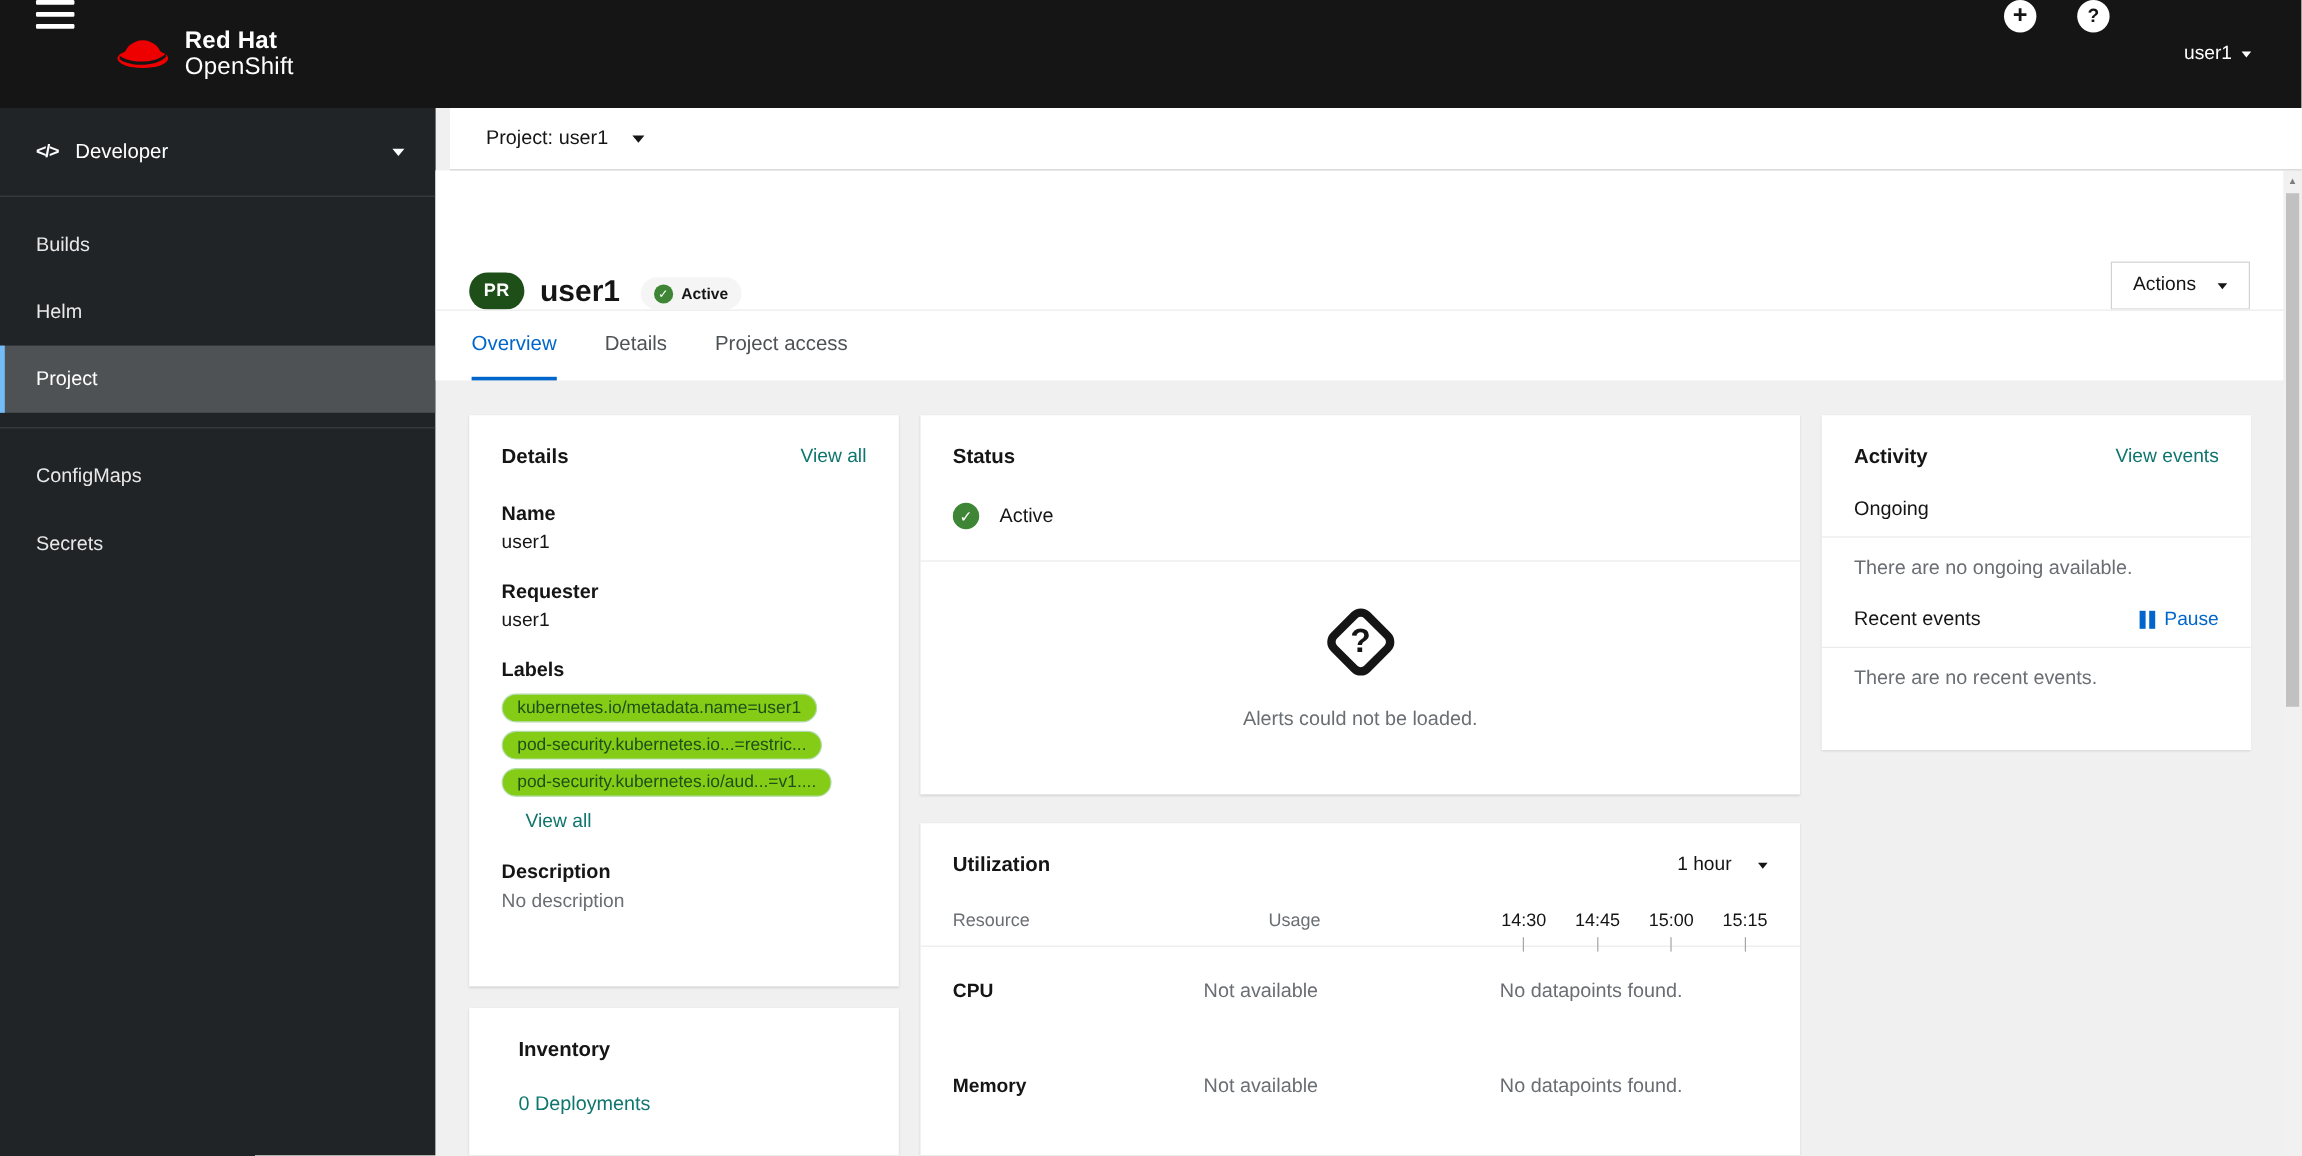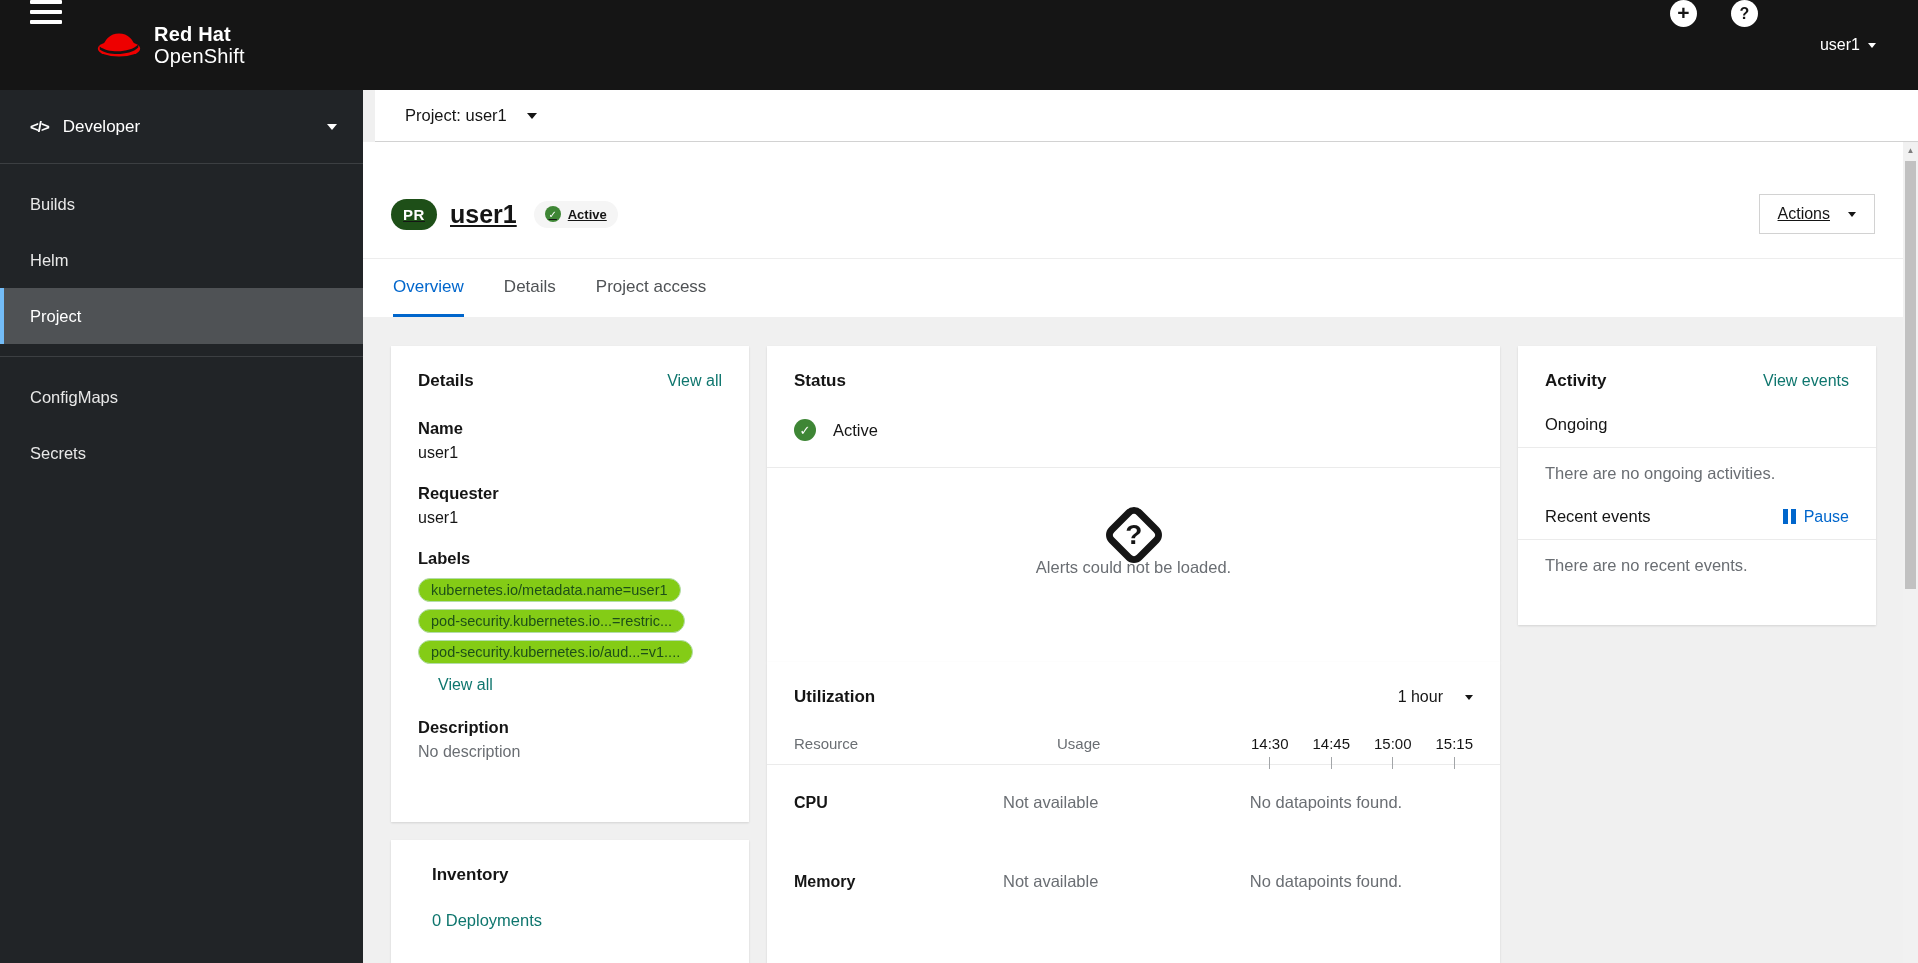--- a/index.html
+++ b/index.html
@@ -38,37 +38,37 @@
   .project-selector { display:flex; align-items:center; gap:20px; cursor:pointer; font-size:16.5px; }
   .project-selector .caret { color:#151515; }
 
   
   .scrollbar { position:absolute; right:0; top:143px; bottom:0; width:15px; background:#f1f1f1; z-index:6; }
   .scroll-up { height:15px; display:flex; align-items:center; justify-content:center; font-size:8px; color:#7d7d7d; }
   .scroll-thumb { position:absolute; top:18px; left:2px; width:11px; height:428px; background:#c1c1c1; }
 
   
   .main { position:absolute; left:363px; top:142px; width:1540px; bottom:0; display:flex; flex-direction:column; background:#f0f0f0; }
-  .title-section { height:116px; background:#fff; display:flex; align-items:center; padding:28px 28px 0;text-decoration:underline; }
+  .title-section { height:116px; background:#fff; display:flex; align-items:flex-end; padding:28px 28px 0; }
   .pr-badge { background:#1e4f18; color:#fff; font-weight:bold; font-size:15px; letter-spacing:.5px; width:46px; height:31px; border-radius:16px; display:flex; align-items:center; justify-content:center; }
   .page-title { font-size:25px; margin-left:13px; }
   .status-pill { margin-left:17px; background:#f5f5f5; border-radius:14px; height:27px; display:flex; align-items:center; gap:7px; padding:0 11px; }
   .check-circle { border-radius:50%; background:#3e8635; color:#fff; display:flex; align-items:center; justify-content:center; }
   .check-circle.sm { width:16px; height:16px; font-size:10px; }
   .check-circle.md { width:22px; height:22px; font-size:13px; }
   .status-pill .label { font-size:13px; font-weight:bold; }
   .actions-btn { margin-left:auto; height:40px; background:#fff; border:1px solid #d2d2d2; display:flex; align-items:center; gap:18px; padding:0 18px; font-size:16px; cursor:pointer; color:#151515; }
 
   .tab-bar { height:59px; background:#fff; border-top:1px solid #ededed; display:flex; padding:0 30px; }
   .tab { display:flex; align-items:center; margin-right:40px; font-size:17px; color:#4f5255; border-bottom:3px solid transparent; cursor:pointer; }
   .tab.active { color:#0066cc; border-bottom-color:#0066cc; }
 
   .content { flex:1; padding:29px 28px 0; display:grid; grid-template-columns:358px 733px 358px; column-gap:18px; overflow:hidden; }
   .col { display:flex; flex-direction:column; height:617px; }
-  .col1 { row-gap:18px; } .col2 { }
+  .col1 { row-gap:18px; } .col2 { row-gap:24px; }
 
   .card { background:#fff; box-shadow:0 1px 2px rgba(3,3,3,.12); }
   .card-pad { padding:25px 27px; }
   .card-head { display:flex; align-items:center; justify-content:space-between; }
   .card-title { font-weight:bold; font-size:17px; }
   .link { color:#0f766e; cursor:pointer; font-size:16px; text-decoration:none; }
   .muted { color:#6a6e73; }
   .bleed-rule { border-top:1px solid #ebebeb; margin:0 -27px; }
 
   
@@ -80,21 +80,21 @@
   .chip { border:1px solid #b3dcab; background:#84cc16; color:#1e4f18; font-size:14.5px; padding:3px 12px; border-radius:15px; white-space:nowrap; cursor:pointer; }
   .labels-view-all { margin-top:12px; margin-left:20px; display:inline-block; }
 
   
   .status-card { height:316px; display:flex; flex-direction:column; }
   .active-row { margin-top:28px; display:flex; align-items:center; gap:17px; font-size:16.5px; }
   .status-card .bleed-rule { margin-top:26px; }
   .alerts-body { flex:1; display:flex; flex-direction:column; align-items:center; }
   .q-diamond { margin-top:44px; width:46px; height:46px; border:7px solid #151515; border-radius:11px; transform:rotate(45deg); display:flex; align-items:center; justify-content:center; }
   .q-diamond span { transform:rotate(-45deg); font-weight:800; font-size:28px; color:#151515; }
-  .alerts-msg { font-size:16.5px; }
+  .alerts-msg { margin-top:32px; font-size:16.5px; }
 
   
   .activity-card { height:279px; }
   .sub-head { margin-top:24px; display:flex; align-items:center; justify-content:space-between; font-size:16.5px; }
   .activity-card .bleed-rule { margin-top:13px; }
   .empty-line { margin-top:16px; font-size:16.5px; }
   .pause-btn { display:flex; align-items:center; gap:8px; color:#0066cc; cursor:pointer; font-size:16px; }
   .pause-icon { display:flex; gap:3px; }
   .pause-icon i { display:block; width:5px; height:15px; background:#0066cc; }
 
@@ -289,21 +289,21 @@
     <div class="col">
       <section class="card card-pad activity-card">
         <div class="card-head">
           <span class="card-title">Activity</span>
           <a class="link">View events</a>
         </div>
         <div class="sub-head">
           <span>Ongoing</span>
         </div>
         <div class="bleed-rule"></div>
-        <div class="empty-line muted">There are no ongoing activities.</div>
+        <div class="empty-line muted">There are no ongoing available.</div>
         <div class="sub-head">
           <span>Recent events</span>
           <span class="pause-btn">
             <span class="pause-icon">
                 <i></i>
                 <i></i>
               </span>
             <span>Pause</span>
           </span>
         </div>

